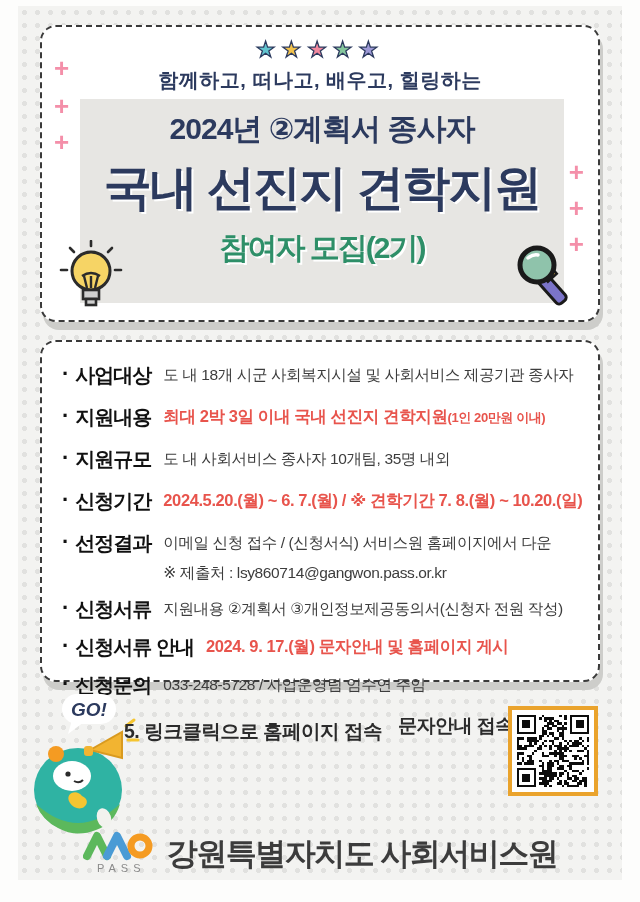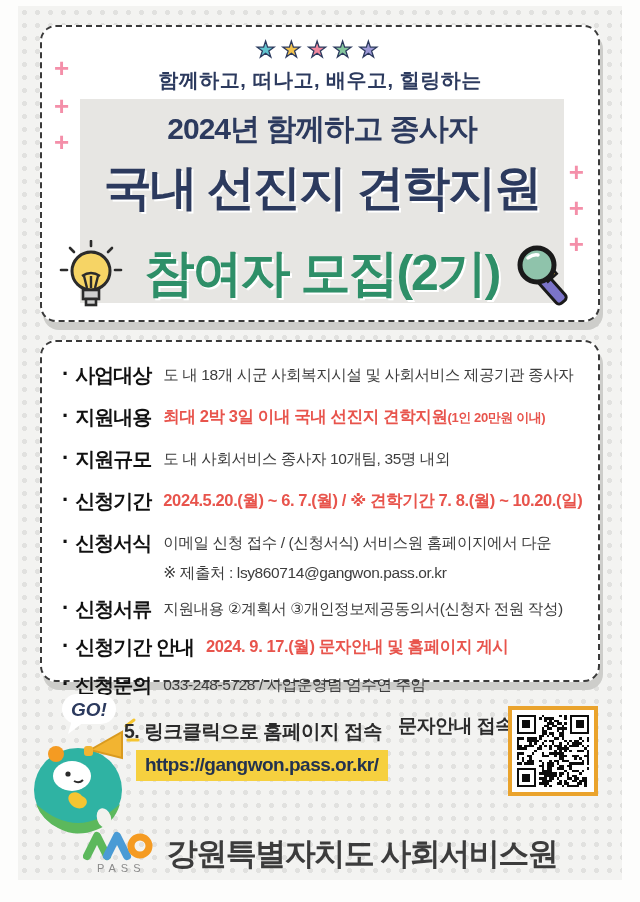--- a/index.html
+++ b/index.html
@@ -30,21 +30,21 @@
   
   .stars{ position:absolute; top:10px; left:0; right:0; text-align:center; letter-spacing:6px;}
   .star{ font-size:22px; -webkit-text-stroke:1.3px var(--navy); }
   .tagline{ position:absolute; top:40px; left:0; right:0; text-align:center;
     font-size:20px; font-weight:700; color:var(--navy); letter-spacing:0.5px;}
   .titlebox{ position:absolute; left:38px; top:72px; width:484px; height:204px;
     background:var(--graybox); text-align:center;}
   .subtitle{ margin-top:10px; font-size:30px; font-weight:800; color:var(--navy); letter-spacing:-1px;}
   .title1{ margin-top:6px; font-size:48px; font-weight:800; color:var(--navy);
     letter-spacing:-2px; text-shadow:2px 2px 0 #fff;}
-  .title2{ margin-top:20px; font-size:50px; font-weight:800; color:var(--green);
+  .title2{ margin-top:8px; font-size:30px; font-weight:800; color:var(--green);
     letter-spacing:-2px; text-shadow:2px 2px 0 #fff;}
   .plus{ position:absolute; font-size:26px; font-weight:900; color:var(--pink); line-height:1;}
   .bulb{ position:absolute; left:16px; bottom:4px;}
   .mag{ position:absolute; right:16px; bottom:6px;}
 
   
   .row{ display:flex; align-items:flex-start; margin-bottom:15px; white-space:nowrap;}
   .bullet{ font-size:22px; font-weight:900; color:#111; line-height:1; margin:1px 6px 0 2px;}
   .lbl{ font-size:20px; font-weight:900; color:#111; letter-spacing:-1px; margin-right:12px;}
   .val{ font-size:15.5px; color:var(--val); letter-spacing:-0.4px; padding-top:3px; font-weight:500;}
@@ -80,21 +80,21 @@
 
 <div class="dot-area"></div>
 
 <div class="card card-top">
   <div class="stars">
     <span class="star" style="color: rgb(98, 196, 207);">★</span><span class="star" style="color: rgb(242, 194, 76);">★</span><span class="star" style="color: rgb(242, 137, 159);">★</span><span class="star" style="color: rgb(133, 199, 157);">★</span><span class="star" style="color: rgb(157, 153, 214);">★</span>
   </div>
   <div class="tagline">함께하고, 떠나고, 배우고, 힐링하는</div>
 
   <div class="titlebox">
-    <div class="subtitle">2024년 함께하고 종사자</div>
+    <div class="subtitle">2024년 ②계획서 종사자</div>
     <div class="title1">국내 선진지 견학지원</div>
     <div class="title2">참여자 모집(2기)</div>
   </div>
 
   <span class="plus" style="left:12px; top:28px;">+</span>
   <span class="plus" style="left:12px; top:66px;">+</span>
   <span class="plus" style="left:12px; top:102px;">+</span>
   <span class="plus" style="right:14px; top:132px;">+</span>
   <span class="plus" style="right:14px; top:168px;">+</span>
   <span class="plus" style="right:14px; top:204px;">+</span>
@@ -147,36 +147,36 @@
   </div>
 
   <div class="row">
     <span class="bullet">·</span>
     <span class="lbl">신청기간</span>
     <span class="val red">2024.5.20.(월) ~ 6. 7.(월)  / ※ 견학기간 7. 8.(월) ~ 10.20.(일)</span>
   </div>
 
   <div class="row r4">
     <span class="bullet">·</span>
-    <span class="lbl">신청서식</span>
+    <span class="lbl">선정결과</span>
     <span class="val two-line">
       <div>이메일 신청 접수 /  (신청서식) 서비스원 홈페이지에서 다운</div>
       <div class="line2">※ 제출처 : lsy860714@gangwon.pass.or.kr</div>
     </span>
   </div>
 
   <div class="row r5">
     <span class="bullet">·</span>
     <span class="lbl">신청서류</span>
     <span class="val">지원내용  ②계획서  ③개인정보제공동의서(신청자 전원 작성)</span>
   </div>
 
   <div class="row r6">
     <span class="bullet">·</span>
-    <span class="lbl">신청기간 안내</span>
+    <span class="lbl">신청서류 안내</span>
     <span class="val red">2024. 9. 17.(월) 문자안내 및 홈페이지 게시</span>
   </div>
 
   <div class="row">
     <span class="bullet">·</span>
     <span class="lbl">신청문의</span>
     <span class="val">033-248-5728  / 사업운영팀 임수연 주임</span>
   </div>
 </div>
 
@@ -200,21 +200,20 @@
       </g>
       <g>
         <rect x="36" y="2" width="54" height="30" rx="15" fill="#fff"></rect>
         <polygon points="46,28 42,42 58,30" fill="#fff"></polygon>
         <text x="63" y="24" text-anchor="middle" font-size="19" font-weight="bold" font-style="italic" fill="#2c3a5e" font-family="Liberation Sans, sans-serif">GO!</text>
       </g>
     </svg>
   </span>
 
   <div class="link-title">5. 링크클릭으로 홈페이지 접속</div>
-  <div class="link-url">https://gangwon.pass.or.kr/</div>
 
   <div class="qr-title">
     <div>문자안내 접속</div>
   </div>
 
   <div class="qr-box">
     <div class="qr-grid">
       <div class="finder f1">
           <div></div>
         </div>

